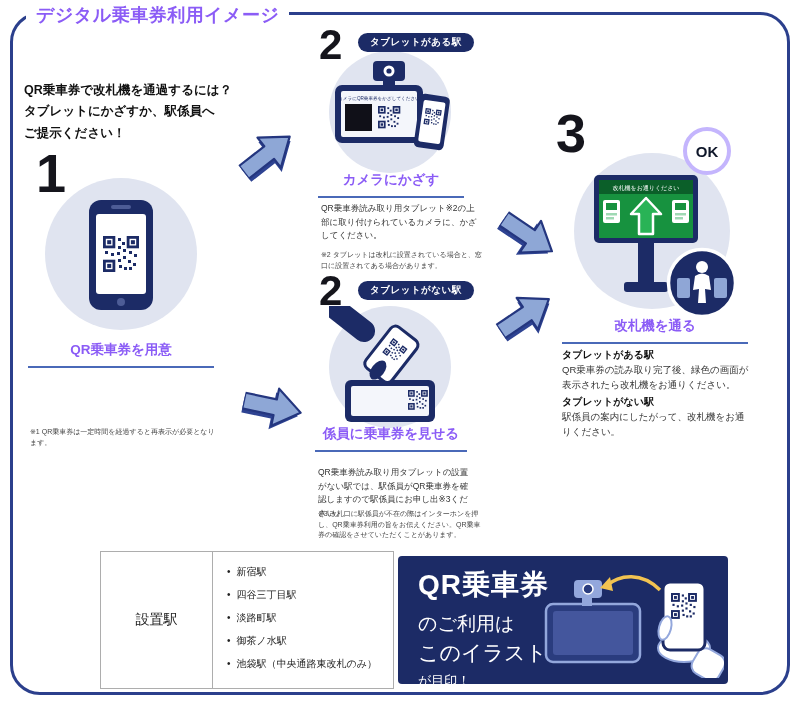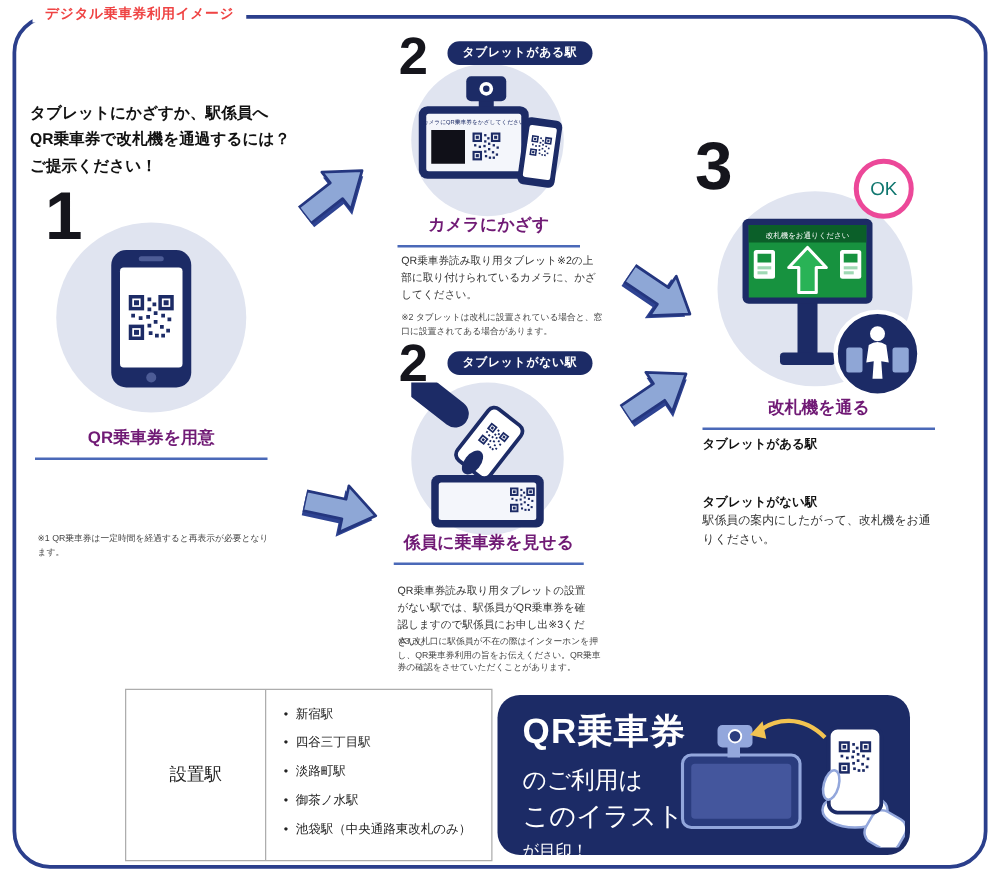--- a/index.html
+++ b/index.html
@@ -1,35 +1,35 @@
 <!DOCTYPE html>
 <html><head>
 <meta charset="utf-8">
 <style>
   *{margin:0;padding:0;box-sizing:border-box}
   body{font-family:"Liberation Sans","DejaVu Sans",sans-serif;background:#fff;width:800px;height:703px}
   .canvas{position:relative;width:800px;height:703px;background:#fff;overflow:hidden}
   .frame{position:absolute;left:10px;top:12px;width:780px;height:683px;border:3px solid #2b3f8c;border-radius:30px}
-  .page-title{position:absolute;left:26px;top:3px;background:#fff;padding:0 10px;font-size:11px;font-weight:bold;color:#ef4444;z-index:3;letter-spacing:.5px}
+  .page-title{position:absolute;left:26px;top:3px;background:#fff;padding:0 10px;font-size:18px;font-weight:bold;color:#8b5cf6;z-index:3;letter-spacing:.5px}
   .intro{position:absolute;left:24px;top:80px;width:244px;font-size:12.5px;font-weight:bold;color:#111;line-height:1.7}
   .intro span{display:block}
   .num{position:absolute;font-weight:800;color:#15151c;line-height:1}
   .num-1{left:36px;top:146px;font-size:54px}
   .num-2a{left:319px;top:24px;font-size:42px}
   .num-2b{left:319px;top:270px;font-size:42px}
   .num-3{left:556px;top:106px;font-size:54px}
   .badge{position:absolute;background:#1c2b66;color:#fff;font-size:9.5px;font-weight:bold;padding:3px 12px;border-radius:10px;letter-spacing:.5px;z-index:2}
   .badge-a{left:358px;top:33px}
   .badge-b{left:358px;top:281px}
   .circle{position:absolute;border-radius:50%;background:#e0e4f0}
   .c1{left:45px;top:178px;width:152px;height:152px}
   .c2a{left:329px;top:51px;width:122px;height:122px}
   .c2b{left:329px;top:306px;width:122px;height:122px}
   .c3{left:574px;top:153px;width:156px;height:156px}
-  .heading{position:absolute;text-align:center;font-weight:bold;font-size:13.5px;color:#701a75;border-bottom:2px solid #4a69b8;padding-bottom:7px}
+  .heading{position:absolute;text-align:center;font-weight:bold;font-size:13.5px;color:#8b5cf6;border-bottom:2px solid #4a69b8;padding-bottom:7px}
   .h1{left:28px;top:341px;width:186px}
   .h2a{left:318px;top:171px;width:146px}
   .h2b{left:315px;top:425px;width:152px}
   .h3{left:562px;top:317px;width:186px}
   .body-text{position:absolute;color:#333;line-height:1.6}
   .b1{left:30px;top:385px;width:200px;font-size:10px}
   .b2a{left:321px;top:202px;width:158px;font-size:8.5px}
   .b2b{left:318px;top:466px;width:158px;font-size:8.5px}
   .b3a{left:562px;top:362px;width:192px;font-size:9.5px}
   .b3b{left:562px;top:409px;width:192px;font-size:9.5px}
@@ -38,28 +38,28 @@
   .s3b{left:562px;top:395px}
   .note{position:absolute;color:#444;line-height:1.5;font-size:7px}
   .note1{left:30px;top:427px;width:190px}
   .note2a{left:321px;top:250px;width:162px}
   .note2b{left:318px;top:509px;width:164px}
   .arrow{position:absolute;width:62px;height:48px}
   .arrow-1{left:238px;top:130px;transform:rotate(-38deg)}
   .arrow-2{left:243px;top:384px;transform:rotate(12deg)}
   .arrow-3{left:498px;top:213px;transform:rotate(34deg)}
   .arrow-4{left:496px;top:291px;transform:rotate(-34deg)}
-  .ok-badge{position:absolute;left:683px;top:127px;width:48px;height:48px;border-radius:50%;background:#fff;border:4px solid #ec4899;color:#0f766e;font-weight:400;font-size:15px;display:flex;align-items:center;justify-content:center;z-index:2}
+  .ok-badge{position:absolute;left:683px;top:127px;width:48px;height:48px;border-radius:50%;background:#fff;border:4px solid #c4b5fd;color:#0f172a;font-weight:700;font-size:15px;display:flex;align-items:center;justify-content:center;z-index:2}
   .person-circle{position:absolute;left:665px;top:246px;width:74px;height:74px;z-index:2}
   .station-table{position:absolute;left:100px;top:551px;width:294px;height:138px;border:1.5px solid #adadad;display:flex;background:#fff}
   .station-label{width:112px;border-right:1.5px solid #adadad;display:flex;align-items:center;justify-content:center;font-size:14px;color:#222}
   .station-list{flex:1;padding:13px 4px 0 14px;list-style:none}
   .station-list li{font-size:10px;color:#222;margin-bottom:9.5px;display:flex;align-items:flex-start;line-height:1.35}
   .station-list li::before{content:"•";margin-right:6px}
-  .banner{position:absolute;left:398px;top:556px;width:330px;height:128px;background:#1c2b66;border-radius:18px;color:#fff;overflow:hidden}
+  .banner{position:absolute;left:398px;top:556px;width:330px;height:128px;background:#1c2b66;border-radius:4px;color:#fff;overflow:hidden}
   .banner-text{position:absolute;left:20px;top:10px}
   .banner-title{font-size:28px;font-weight:800;letter-spacing:1px}
   .banner-line2{font-size:19px;margin-top:7px}
   .banner-line3{font-size:21px;font-weight:400;margin-top:2px}
   .banner-line4{font-size:13px;margin-top:5px}
   .banner-illu{position:absolute;right:4px;top:8px}
 </style>
 </head>
 <body>
 
@@ -96,22 +96,22 @@
         </g>
       </g>
       <polygon id="block-arrow" points="0,15 32,15 32,4 58,23 32,42 32,31 0,31"></polygon>
     </defs>
   </svg>
 
   <div class="frame"></div>
   <div class="page-title">デジタル乗車券利用イメージ</div>
 
   <div class="intro">
+    <span>QR乗車券で改札機を通過するには？</span>
     <span>タブレットにかざすか、駅係員へ</span>
-    <span>QR乗車券で改札機を通過するには？</span>
     <span>ご提示ください！</span>
   </div>
 
   <div class="num num-1">1</div>
   <div class="num num-2a">2</div>
   <div class="num num-2b">2</div>
   <div class="num num-3">3</div>
 
   <div class="badge badge-a">タブレットがある駅</div>
   <div class="badge badge-b">タブレットがない駅</div>
@@ -241,20 +241,21 @@
 
   <div class="note note1">※1 QR乗車券は一定時間を経過すると再表示が必要となります。</div>
 
   <div class="body-text b2a">QR乗車券読み取り用タブレット※2の上部に取り付けられているカメラに、かざしてください。</div>
   <div class="note note2a">※2 タブレットは改札に設置されている場合と、窓口に設置されてある場合があります。</div>
 
   <div class="body-text b2b">QR乗車券読み取り用タブレットの設置がない駅では、駅係員がQR乗車券を確認しますので駅係員にお申し出※3ください。</div>
   <div class="note note2b">※3 改札口に駅係員が不在の際はインターホンを押し、QR乗車券利用の旨をお伝えください。QR乗車券の確認をさせていただくことがあります。</div>
 
   <div class="sub s3a">タブレットがある駅</div>
+  <div class="body-text b3a">QR乗車券の読み取り完了後、緑色の画面が表示されたら改札機をお通りください。</div>
   <div class="sub s3b">タブレットがない駅</div>
   <div class="body-text b3b">駅係員の案内にしたがって、改札機をお通りください。</div>
 
   <div class="station-table">
     <div class="station-label">設置駅</div>
     <ul class="station-list">
       <li>新宿駅</li>
       <li>四谷三丁目駅</li>
       <li>淡路町駅</li>
       <li>御茶ノ水駅</li>

